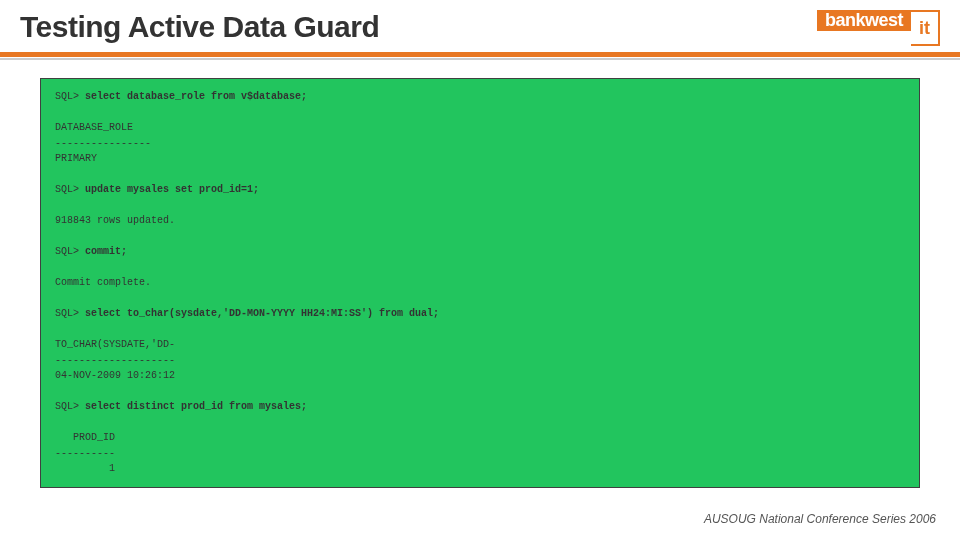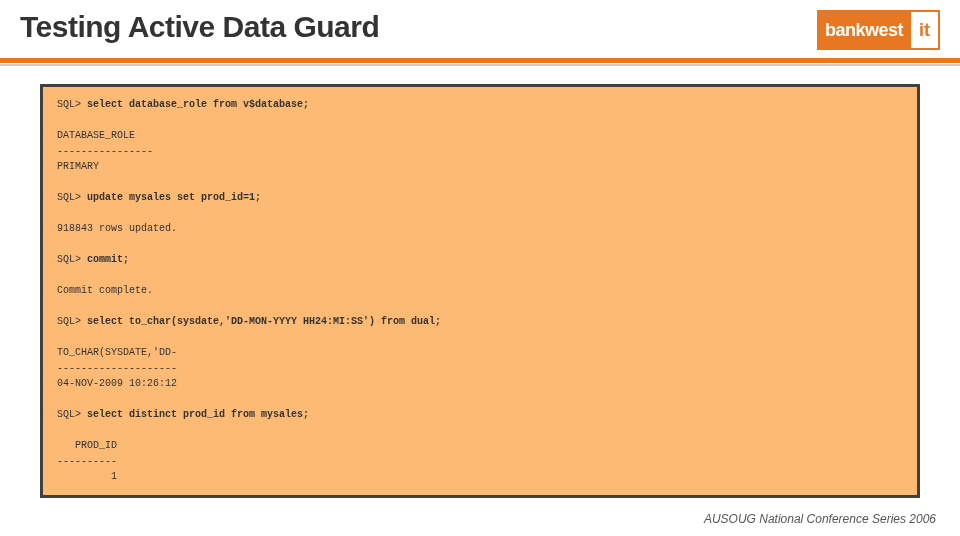--- a/index.html
+++ b/index.html
@@ -19,60 +19,60 @@
     }
     .title {
       font-size: 30px;
       font-weight: bold;
       color: #333;
       letter-spacing: -0.5px;
     }
     .logo {
       display: flex;
       align-items: stretch;
-      height: 40px;
+      height: 21px;
     }
     .logo-left {
       background: #e87722;
       color: #fff;
       font-weight: bold;
       font-size: 18px;
       padding: 0 8px;
       display: flex;
       align-items: center;
       letter-spacing: -0.5px;
     }
     .logo-right {
       background: #fff;
       color: #e87722;
       border: 2px solid #e87722;
       border-left: none;
       font-weight: bold;
       font-size: 18px;
-      padding: 1px 8px;
+      padding: 16px 8px;
       display: flex;
       align-items: center;
       text-align: right;
     }
     .orange-bar {
       height: 5px;
       background: #e87722;
       margin: 8px 0 0 0;
     }
     .grey-bar {
       height: 2px;
       background: #ccc;
       margin-top: 1px;
     }
     .content {
       padding: 18px 40px 0 40px;
     }
     .code-box {
-      border: 3px solid #404040;
-      background: #fdba74;
+      border: 1px solid #404040;
+      background: #22c55e;
       padding: 10px 14px;
       font-family: "Courier New", Courier, monospace;
       font-size: 10px;
       line-height: 1.55;
       white-space: pre;
       color: #333;
     }
     .code-box .bold { font-weight: bold; }
     .footer {
       position: absolute;

